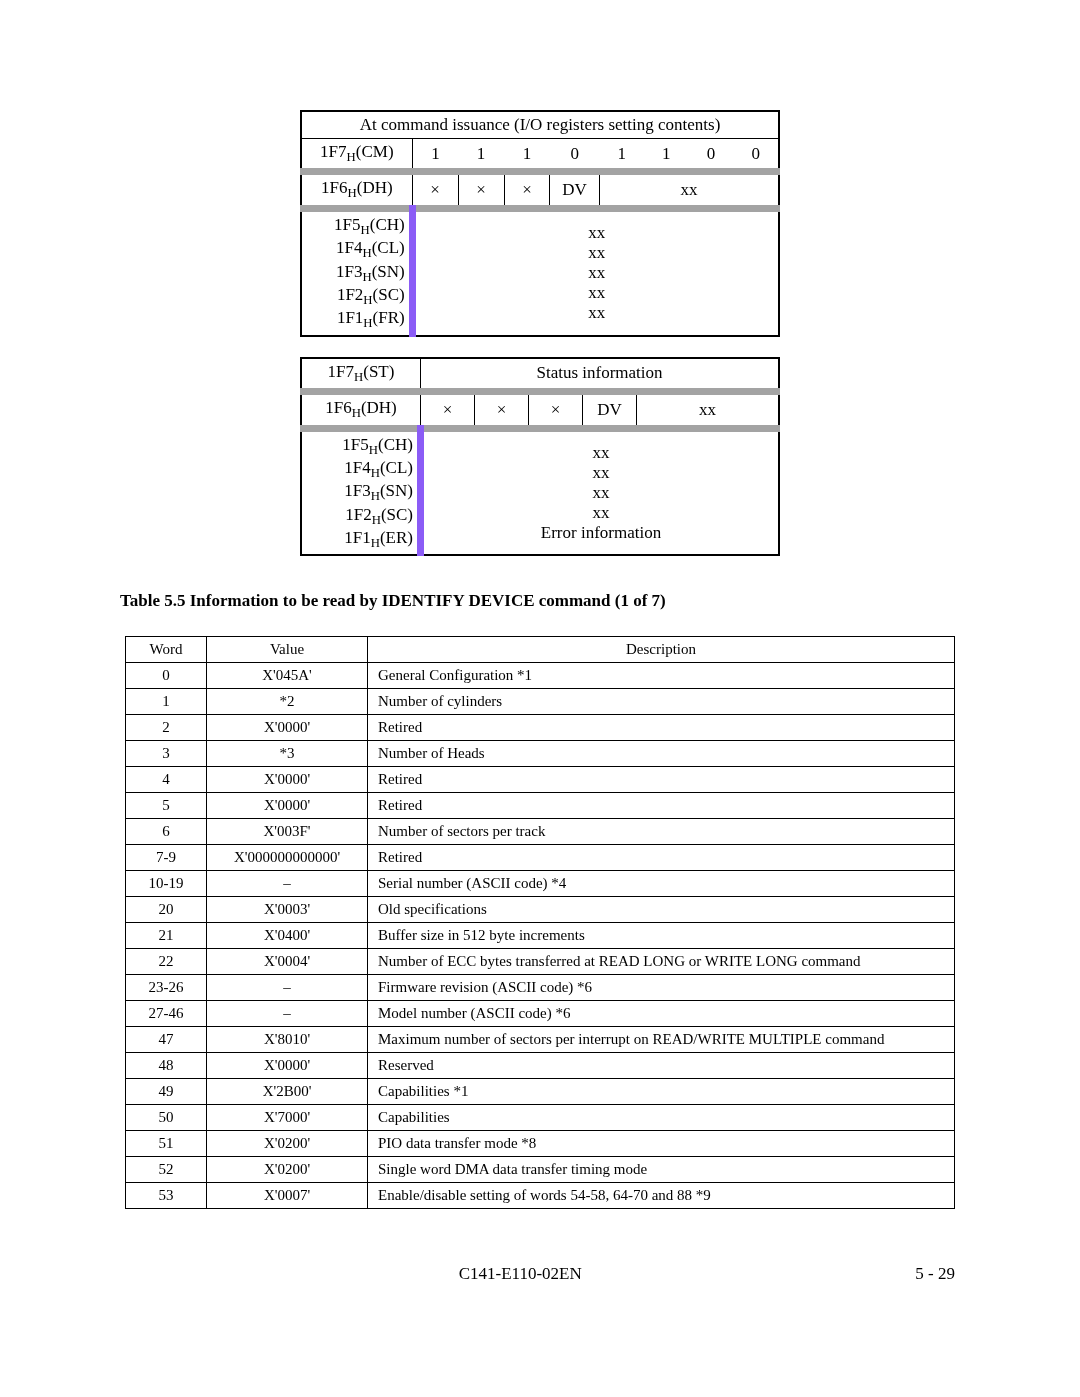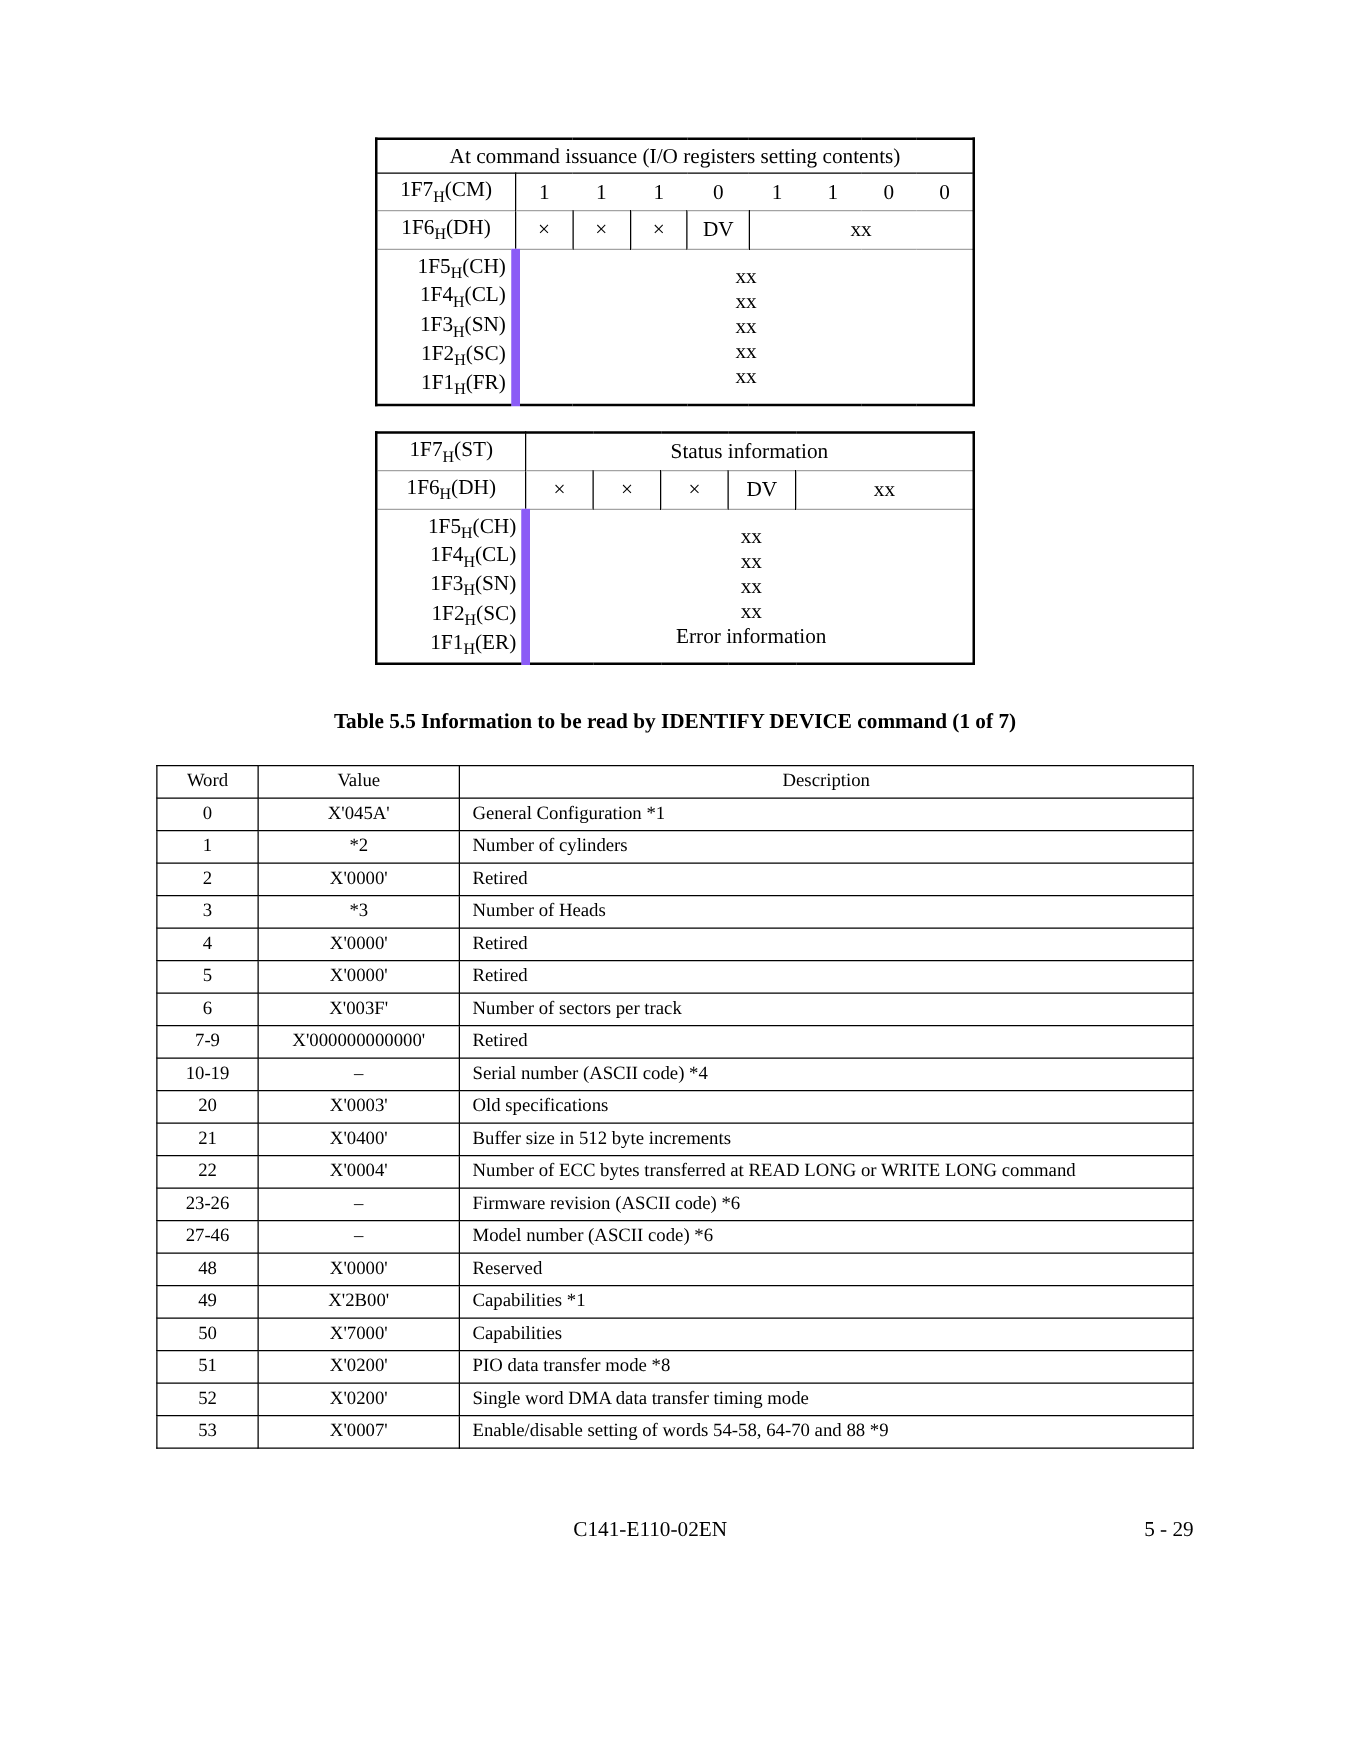--- a/index.html
+++ b/index.html
@@ -21,21 +21,21 @@
   .reg-table td, .reg-table th {
     padding: 3px 4px;
     font-weight: normal;
   }
   .reg-header {
     text-align: center;
     border-bottom: 1px solid #000;
     padding: 6px 0;
   }
   .reg-row {
-    border-bottom: 1px solid #a3a3a3;
+    border-bottom: 7px solid #a3a3a3;
   }
   .reg-label {
     width: 110px;
     border-right: 1px solid #000;
     text-align: center;
   }
   .bitcell {
     width: 45px;
     text-align: center;
     border-right: 1px solid #000;
@@ -43,21 +43,21 @@
   sub { font-size: 0.75em; }
   .multirow-label {
     border-right: 7px solid #8b5cf6;
     text-align: right;
   }
   .multirow-content {
     text-align: center;
   }
   .caption {
     font-weight: bold;
-    text-align: center;
+    text-align: left;
     margin: 35px 0 25px 0;
     font-size: 17px;
   }
   table.data-table {
     border-collapse: collapse;
     width: 830px;
     margin: 0 auto;
     font-size: 15px;
   }
   table.data-table th, table.data-table td {
@@ -234,20 +234,25 @@
         <td class="word">23-26</td>
         <td class="value">–</td>
         <td class="desc">Firmware revision (ASCII code) *6</td>
       </tr>
       <tr>
         <td class="word">27-46</td>
         <td class="value">–</td>
         <td class="desc">Model number (ASCII code) *6</td>
       </tr>
       <tr>
+        <td class="word">47</td>
+        <td class="value">X'8010'</td>
+        <td class="desc">Maximum number of sectors per interrupt on READ/WRITE MULTIPLE command</td>
+      </tr>
+      <tr>
         <td class="word">48</td>
         <td class="value">X'0000'</td>
         <td class="desc">Reserved</td>
       </tr>
       <tr>
         <td class="word">49</td>
         <td class="value">X'2B00'</td>
         <td class="desc">Capabilities *1</td>
       </tr>
       <tr>

